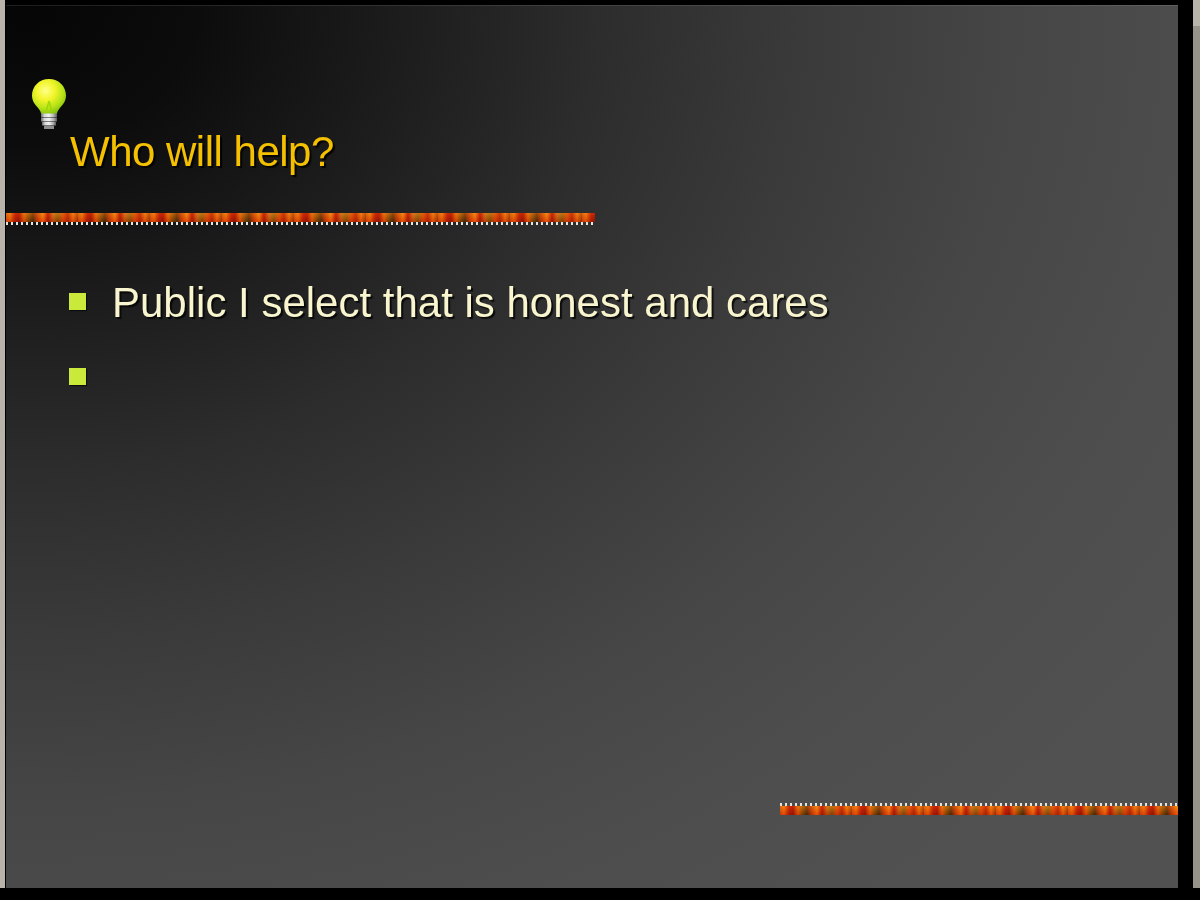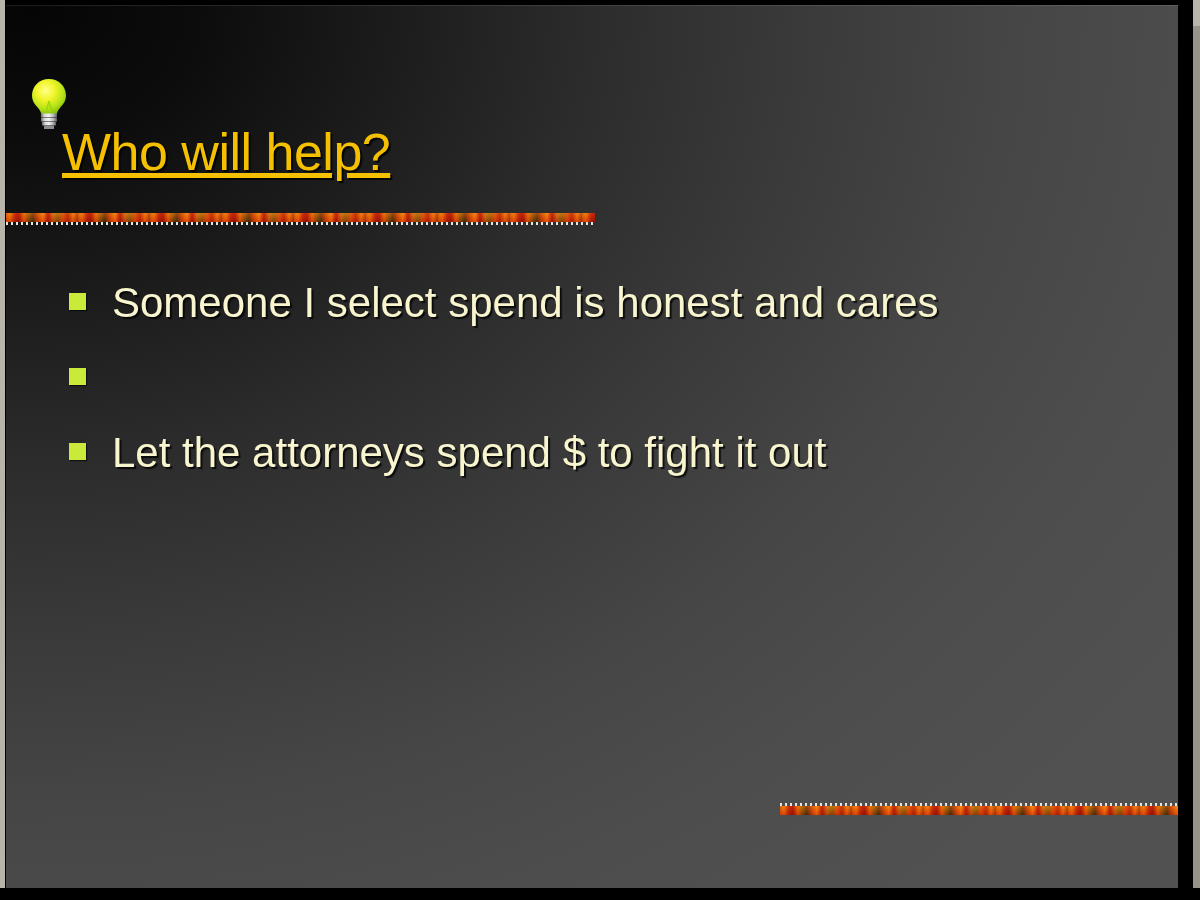--- a/index.html
+++ b/index.html
@@ -81,29 +81,28 @@
     position: absolute;
     left: 22px;
     top: 72px;
     width: 42px;
     height: 52px;
   }
 
   
   #title {
     position: absolute;
-    left: 56px;
+    left: 64px;
     top: 107px;
-    font-size: 52px;
+    font-size: 42px;
     line-height: 80px;
     letter-spacing: -0.5px;
     color: #f5c000;
     white-space: nowrap;
     text-shadow: 2px 2px 1px rgba(0,0,0,0.85);
-    text-decoration: underline;
   }
 
   
   .deco-strip {
     position: absolute;
     height: 9px;
     background-color: #b3561a;
     background-image:
       repeating-linear-gradient(90deg,
         #c8781e 0px, #e09a22 4px, #a83412 9px, #8e2a0c 13px,
@@ -204,30 +203,26 @@
 
     <div id="deco-top-strip" class="deco-strip"></div>
     <div id="deco-top-dots" class="deco-dots"></div>
     <div id="deco-bottom-dots" class="deco-dots"></div>
     <div id="deco-bottom-strip" class="deco-strip"></div>
 
     <div id="bullets">
 
       <div class="bullet-row">
         <div class="bullet-marker"></div>
-        <div class="bullet-text">Someone I select spend is honest and cares</div>
+        <div class="bullet-text">Public I select that is honest and cares</div>
       </div>
 
 
       <div class="bullet-row">
         <div class="bullet-marker"></div>
       </div>
 
-      <div class="bullet-row">
-        <div class="bullet-marker"></div>
-        <div class="bullet-text">Let the attorneys spend $ to fight it out</div>
-      </div>
 
 
     </div>
 
   </div>
 </div>
 
 </body></html>

